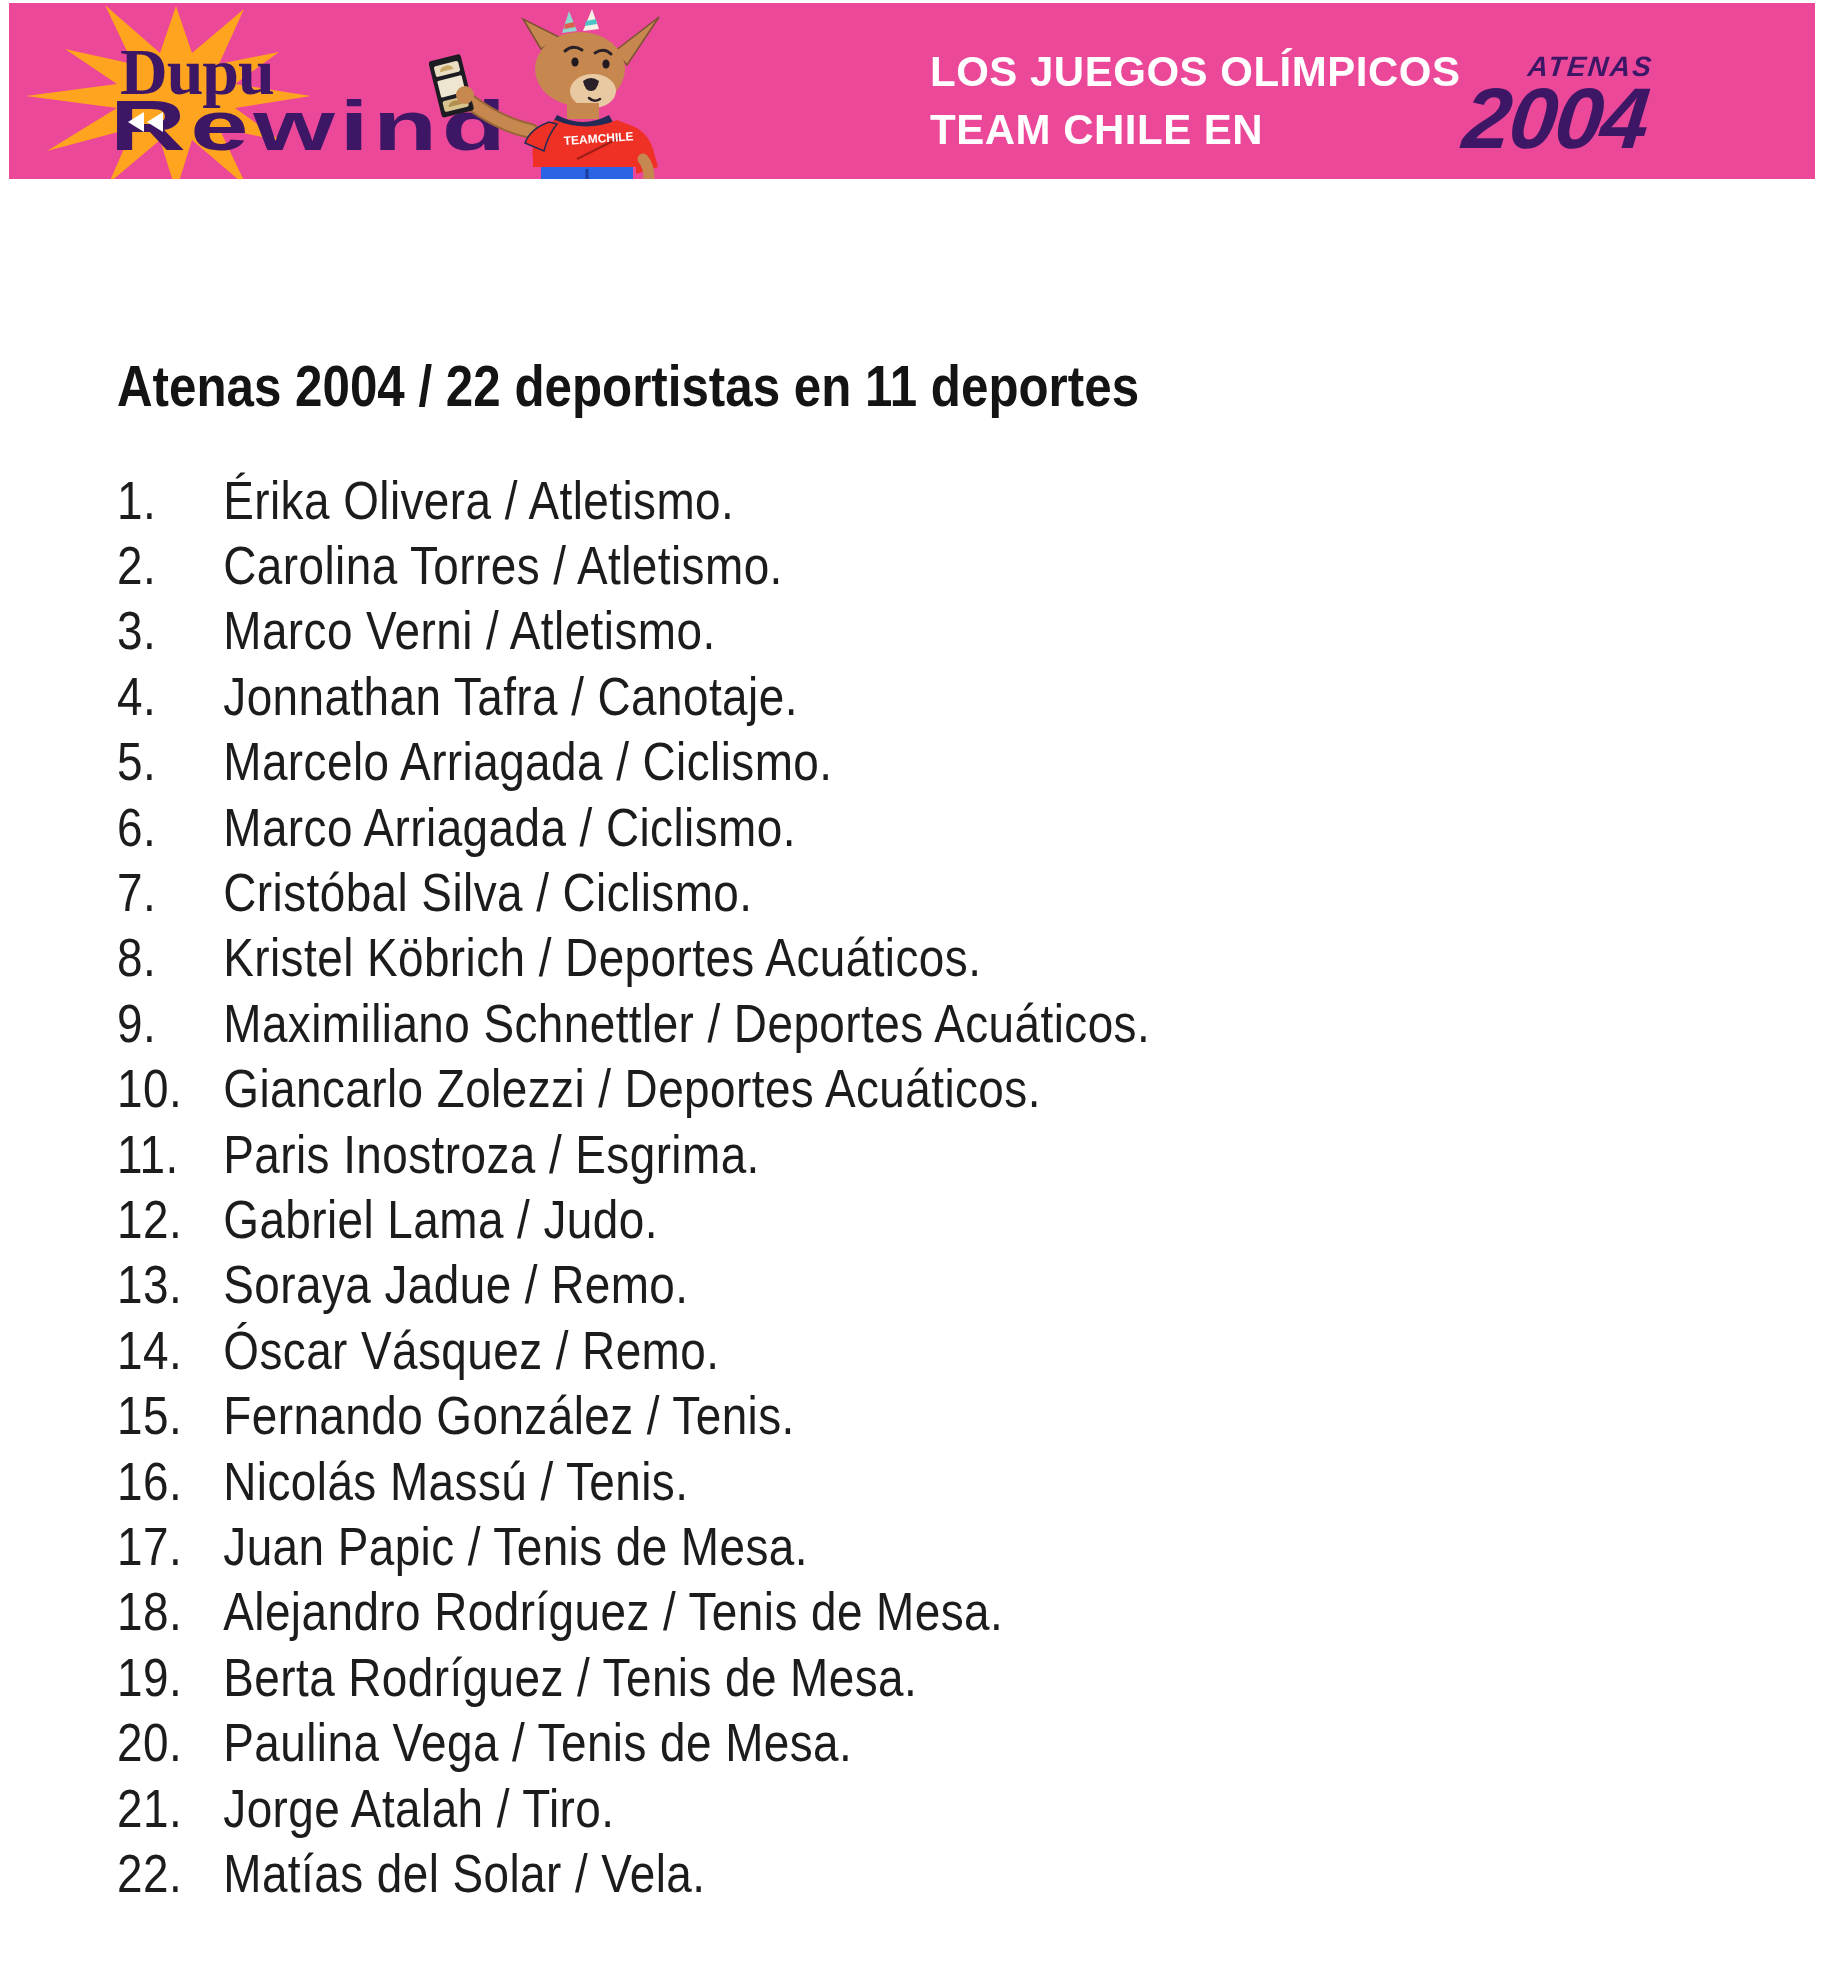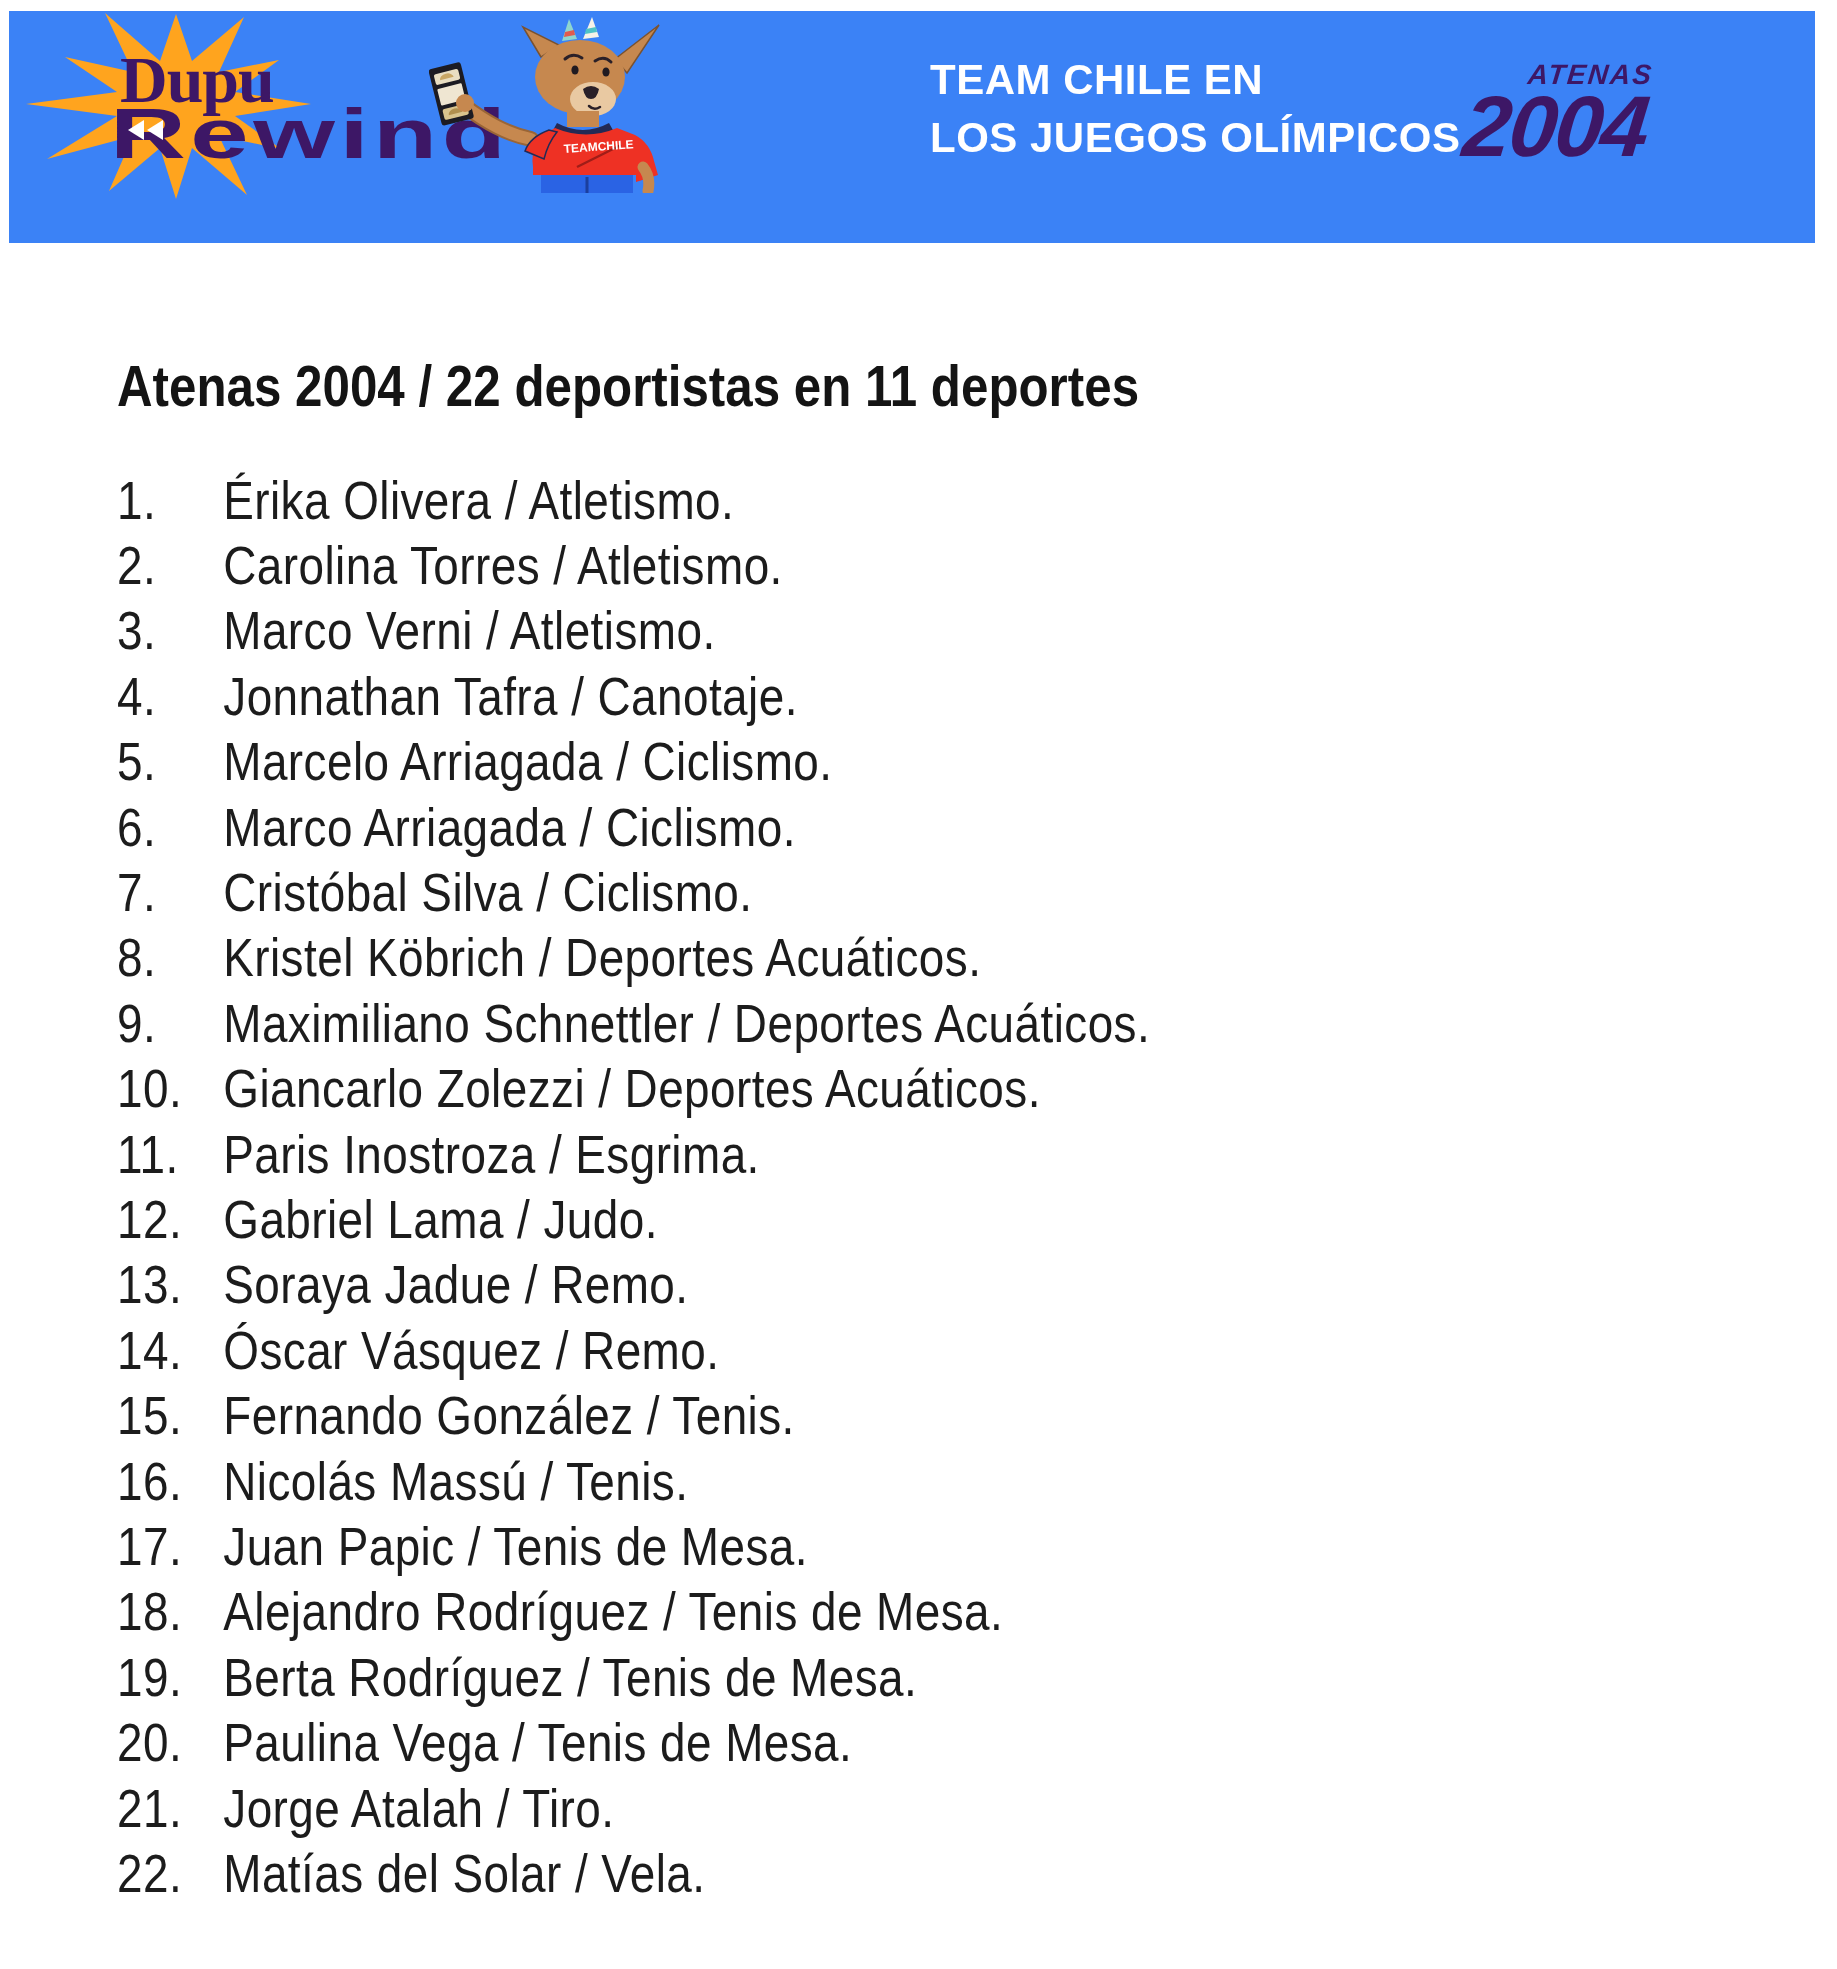--- a/index.html
+++ b/index.html
@@ -5,23 +5,23 @@
   html,body { margin:0; padding:0; }
   body {
     width:1837px; height:1969px;
     background:#ffffff;
     font-family:"Liberation Sans", sans-serif;
     position:relative;
     overflow:hidden;
   }
   
   .banner {
-    position:absolute; left:9px; top:11px;
-    width:1806px; height:232px;
-    background:#3b82f6;
+    position:absolute; left:9px; top:3px;
+    width:1806px; height:176px;
+    background:#ec4899;
     overflow:hidden;
   }
   .star-svg { position:absolute; left:12px; top:-4px; width:300px; height:192px; }
   .logo-dupu {
     position:absolute; left:111px; top:36px;
     font-family:"Liberation Serif", serif;
     font-weight:bold; font-size:66px; line-height:1;
     color:#3d1766; letter-spacing:-1px;
     white-space:nowrap;
   }
@@ -139,22 +139,22 @@
     <path d="M 120,113 Q 101,120 96,134 L 115,142 Q 119,126 128,115 Z" fill="#ee3124" stroke="#232a55" stroke-width="1.5"></path>
     <path d="M 214,150 q 8,10 5,24" stroke="#c6884f" stroke-width="11" fill="none" stroke-linecap="round"></path>
     <path d="M 148,150 L 192,128" stroke="#a01d18" stroke-width="2.5"></path>
     <text x="135" y="136" font-size="12" font-weight="bold" fill="#ffffff" transform="rotate(-4 135 136)">TEAMCHILE</text>
 
     <rect x="112" y="158" width="92" height="18" fill="#2a63e4"></rect>
     <line x1="158" y1="160" x2="158" y2="176" stroke="#1b3f9e" stroke-width="3"></line>
   </svg>
 
   <div class="banner-title">
+    <div>LOS JUEGOS OLÍMPICOS</div>
     <div>TEAM CHILE EN</div>
-    <div>LOS JUEGOS OLÍMPICOS</div>
   </div>
 
   <div class="atenas-label">ATENAS</div>
   <div class="year-label">2004</div>
 </div>
 
 <div class="heading">Atenas 2004 / 22 deportistas en 11 deportes</div>
 
 <div class="athletes" id="athletes-list">
     <div class="row">

